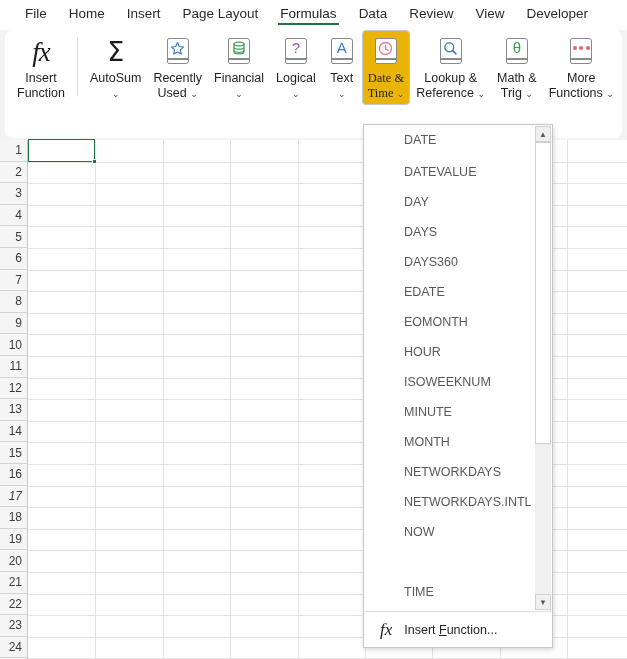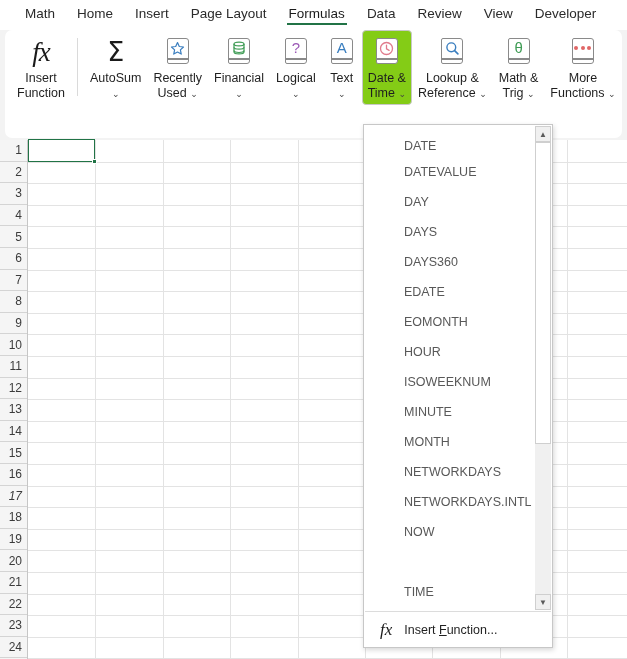--- a/index.html
+++ b/index.html
@@ -52,22 +52,23 @@
   .btn {
     position:relative;
     display:flex; flex-direction:column; align-items:center;
     padding: 6px 5px 2px 5px;
     border:1px solid transparent;
     border-radius:4px;
     cursor:default;
     min-width: 40px;
   }
   .btn.active {
-    background:#84cc16;
+    background:#eab308;
     border:1px solid #c8c8c8;
+    font-family:Liberation Serif, serif;
   }
   .btn .label {
     font-size:12.5px; color:#1f1f1f; text-align:center;
     line-height:15px; margin-top:4px;
     max-width: 78px;
   }
   .btn .label .chev { font-size:9px; color:#444; }
 
   .sep {
     width:1px; height:58px; background:#dadada; margin:8px 6px 0 6px;
@@ -202,21 +203,21 @@
     position:absolute; left:0; width:16px;
     background:#ffffff; border:1px solid #cfcfcf;
   }
 </style>
 </head>
 <body>
 
 <div id="app">
 
   <div class="tabbar" id="tabbar">
-      <div class="tab"><span>Math</span></div>
+      <div class="tab"><span>File</span></div>
       <div class="tab"><span>Home</span></div>
       <div class="tab"><span>Insert</span></div>
       <div class="tab"><span>Page Layout</span></div>
       <div class="tab active"><span>Formulas</span><span class="tab-underline"></span></div>
       <div class="tab"><span>Data</span></div>
       <div class="tab"><span>Review</span></div>
       <div class="tab"><span>View</span></div>
       <div class="tab"><span>Developer</span></div>
     </div>
 
@@ -417,21 +418,21 @@
         <div class="vline" style="left: 404.4px;"></div>
         <div class="vline" style="left: 471.8px;"></div>
         <div class="vline" style="left: 539.2px;"></div>
         <div class="selcell" style="left: 0px; top: -1px; width: 67.4px; height: 22.6px; border-color: rgb(33, 115, 70);"></div>
         <div class="selhandle" style="left: 64.4px; top: 18.6px; background: rgb(33, 115, 70);"></div>
       </div>
   </div>
 
   <div class="menu">
     <div class="menu-list" id="menu-list">
-        <div class="mi" style="top: 6px; text-align: center;">DATE</div>
+        <div class="mi" style="top: 0; text-align: center;">DATE</div>
         <div class="mi" style="top: 32px;">DATEVALUE</div>
         <div class="mi" style="top: 62px;">DAY</div>
         <div class="mi" style="top: 92px;">DAYS</div>
         <div class="mi" style="top: 122px;">DAYS360</div>
         <div class="mi" style="top: 152px; text-align: right;">EDATE</div>
         <div class="mi" style="top: 182px;">EOMONTH</div>
         <div class="mi" style="top: 212px;">HOUR</div>
         <div class="mi" style="top: 242px;">ISOWEEKNUM</div>
         <div class="mi" style="top: 302px;">MONTH</div>
         <div class="mi" style="top: 272px;">MINUTE</div>

